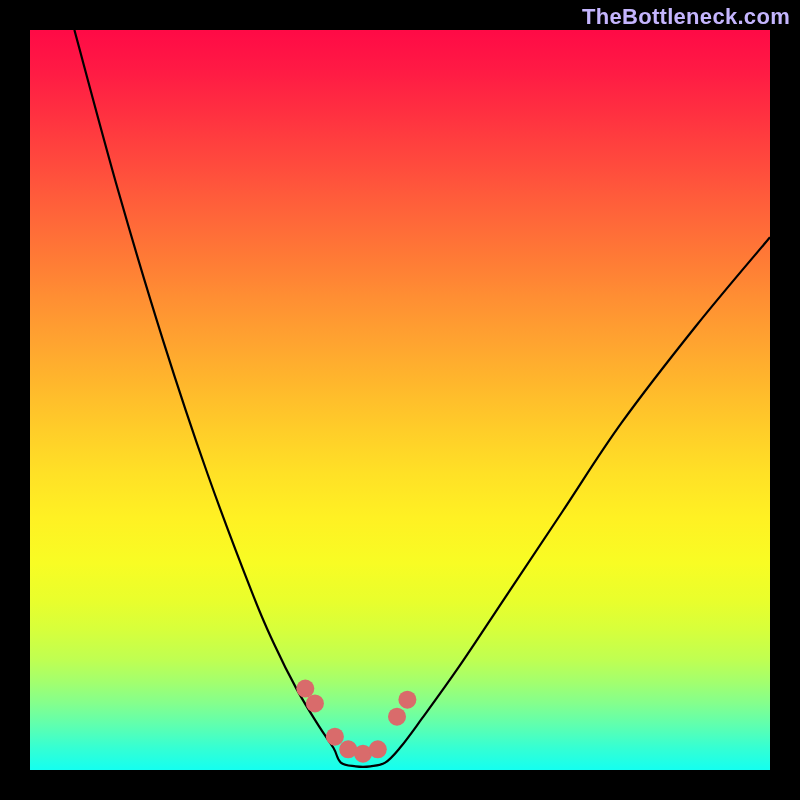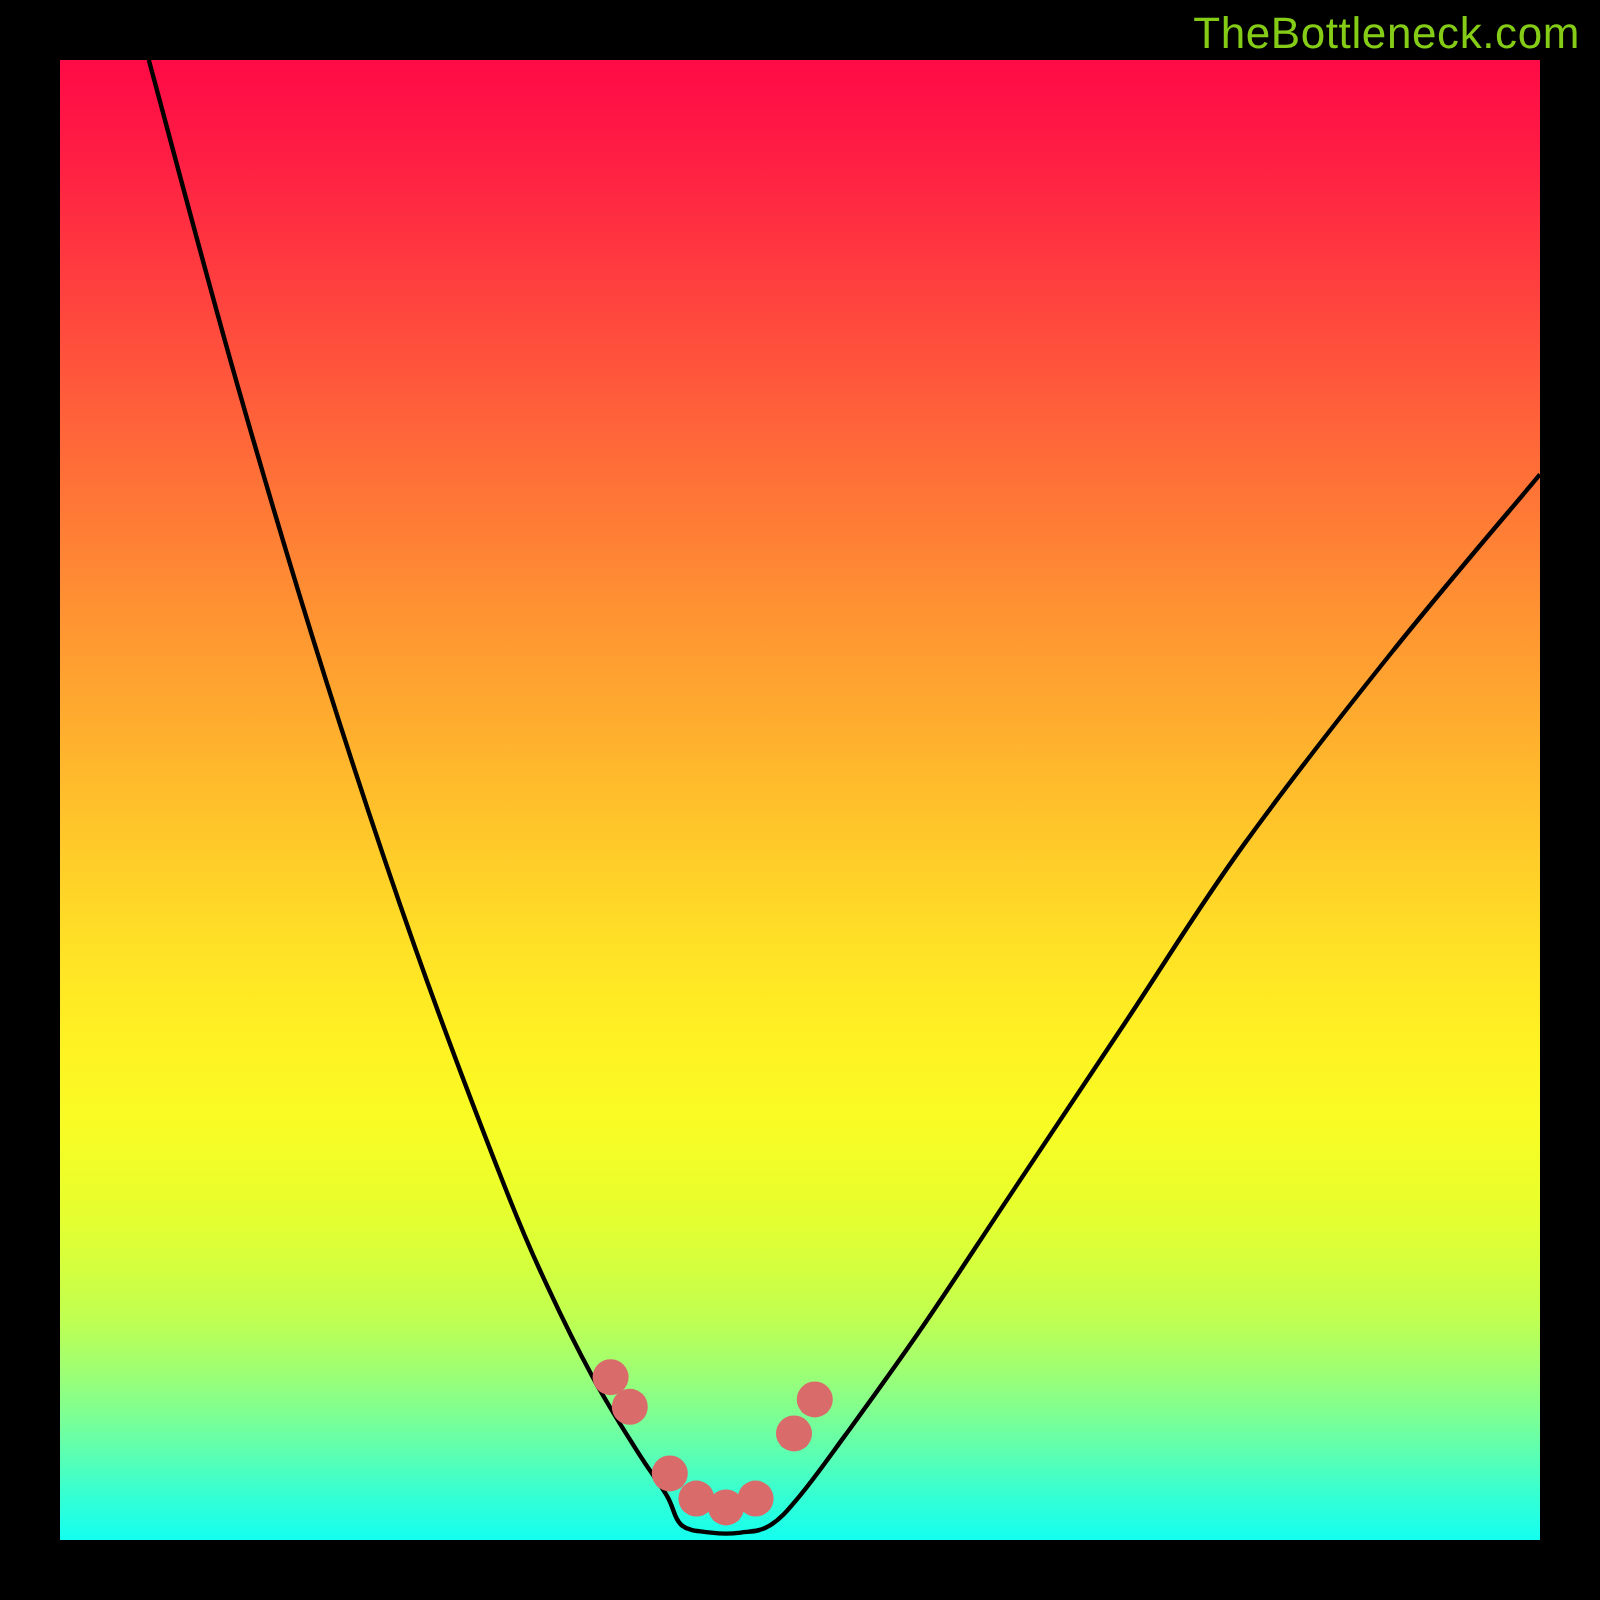--- a/index.html
+++ b/index.html
@@ -14,23 +14,23 @@
   .frame {
     position: relative;
     width: 800px;
     height: 800px;
     background: #000;
   }
   .watermark {
     position: absolute;
     top: 4px;
     right: 10px;
-    color: #84cc16;
+    color: #c4b5fd;
     font-size: 22px;
-    font-weight: 400;
+    font-weight: 700;
     letter-spacing: 0.3px;
     z-index: 10;
   }
   .plot-area {
     position: absolute;
     left: 30px;
     top: 30px;
     width: 740px;
     height: 740px;
     overflow: hidden;

